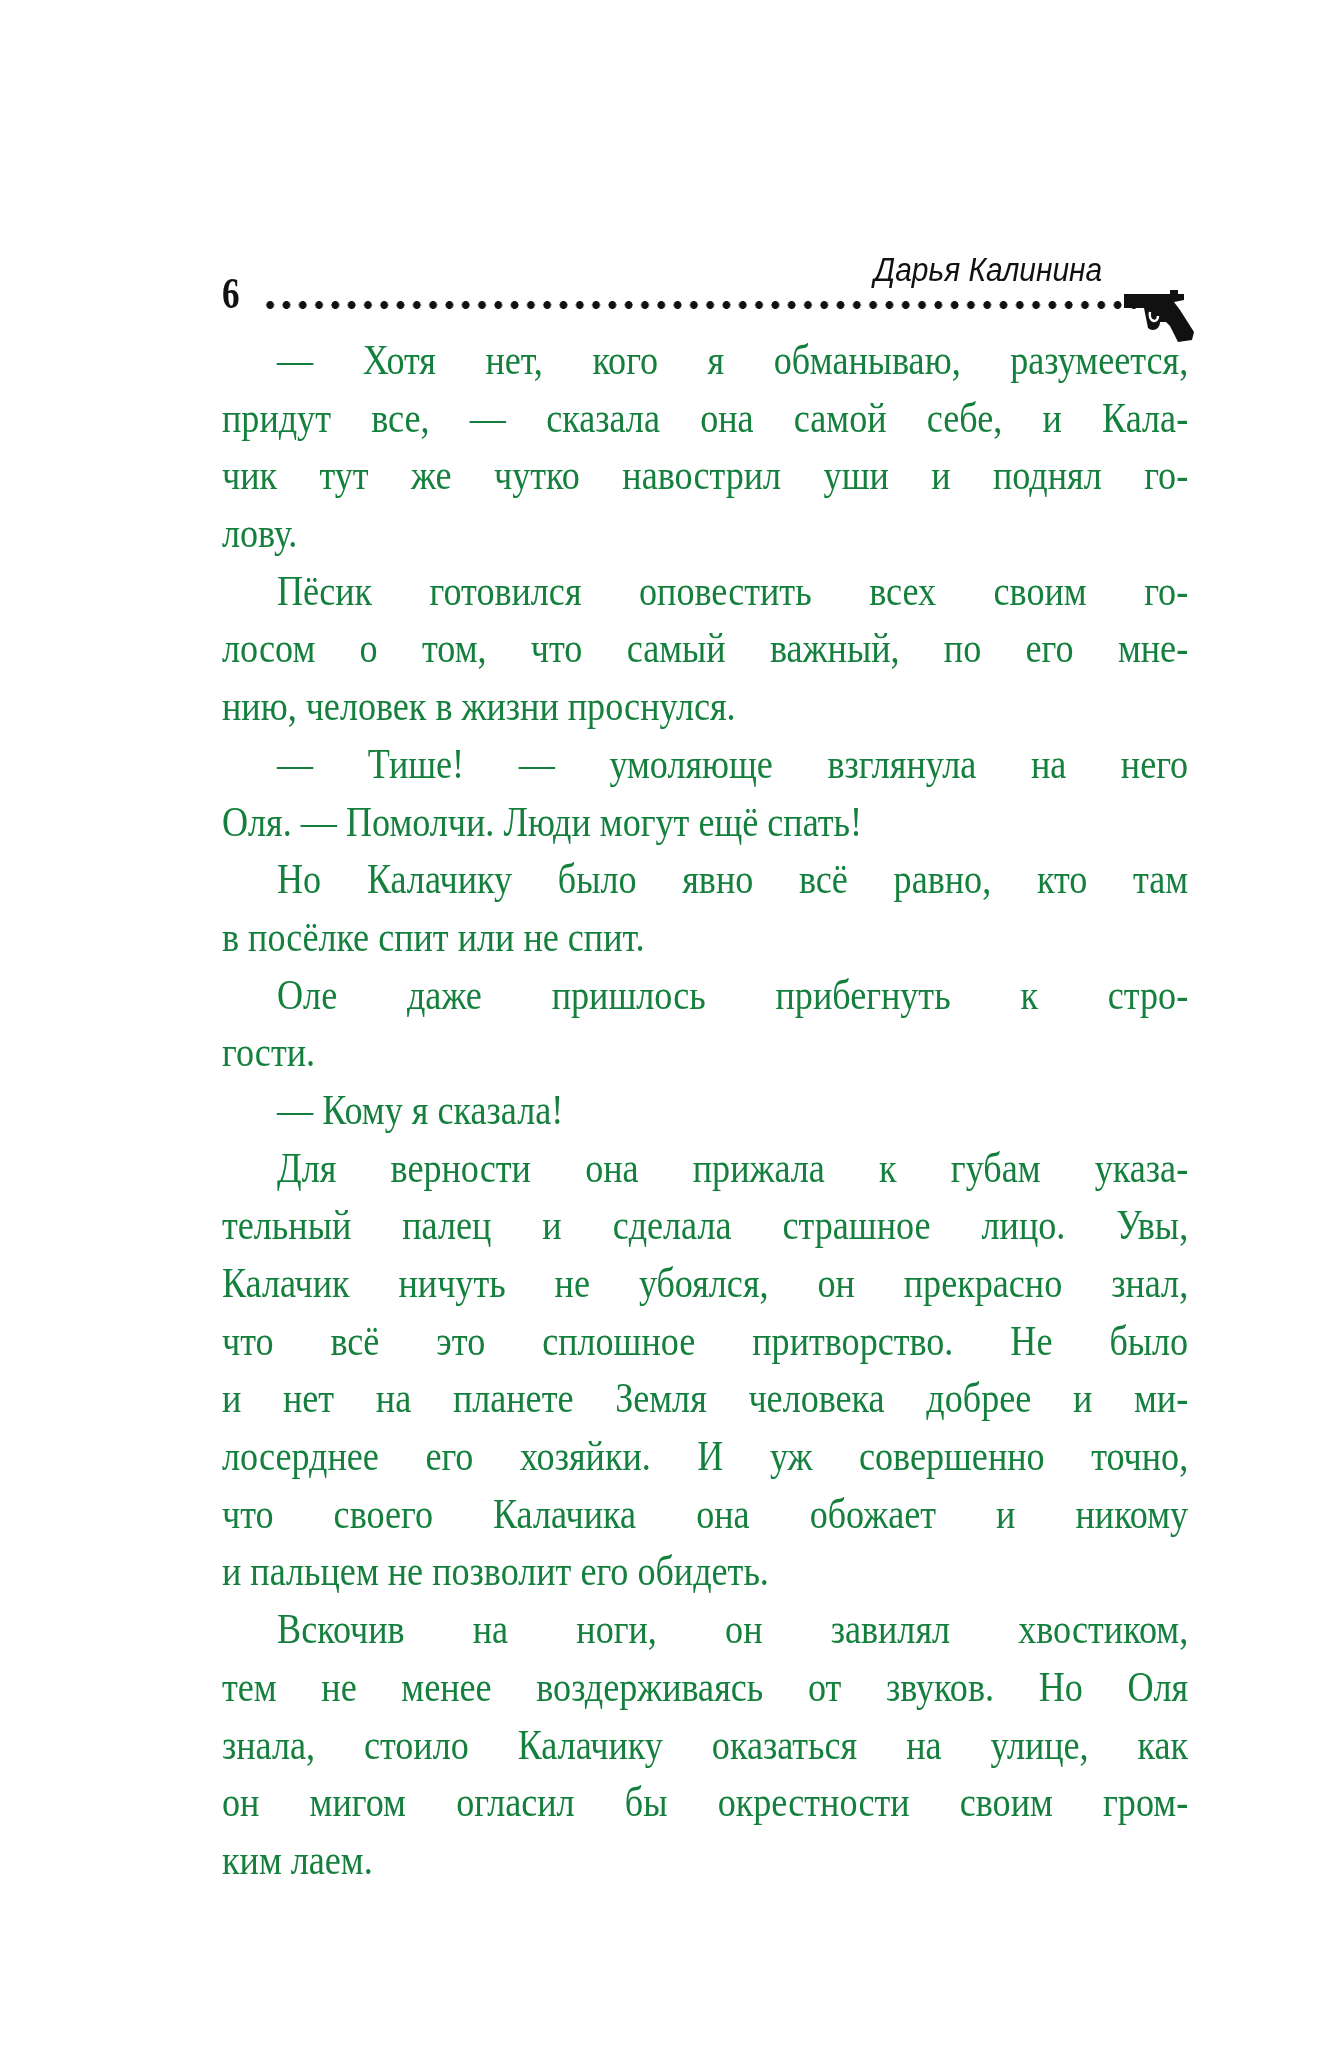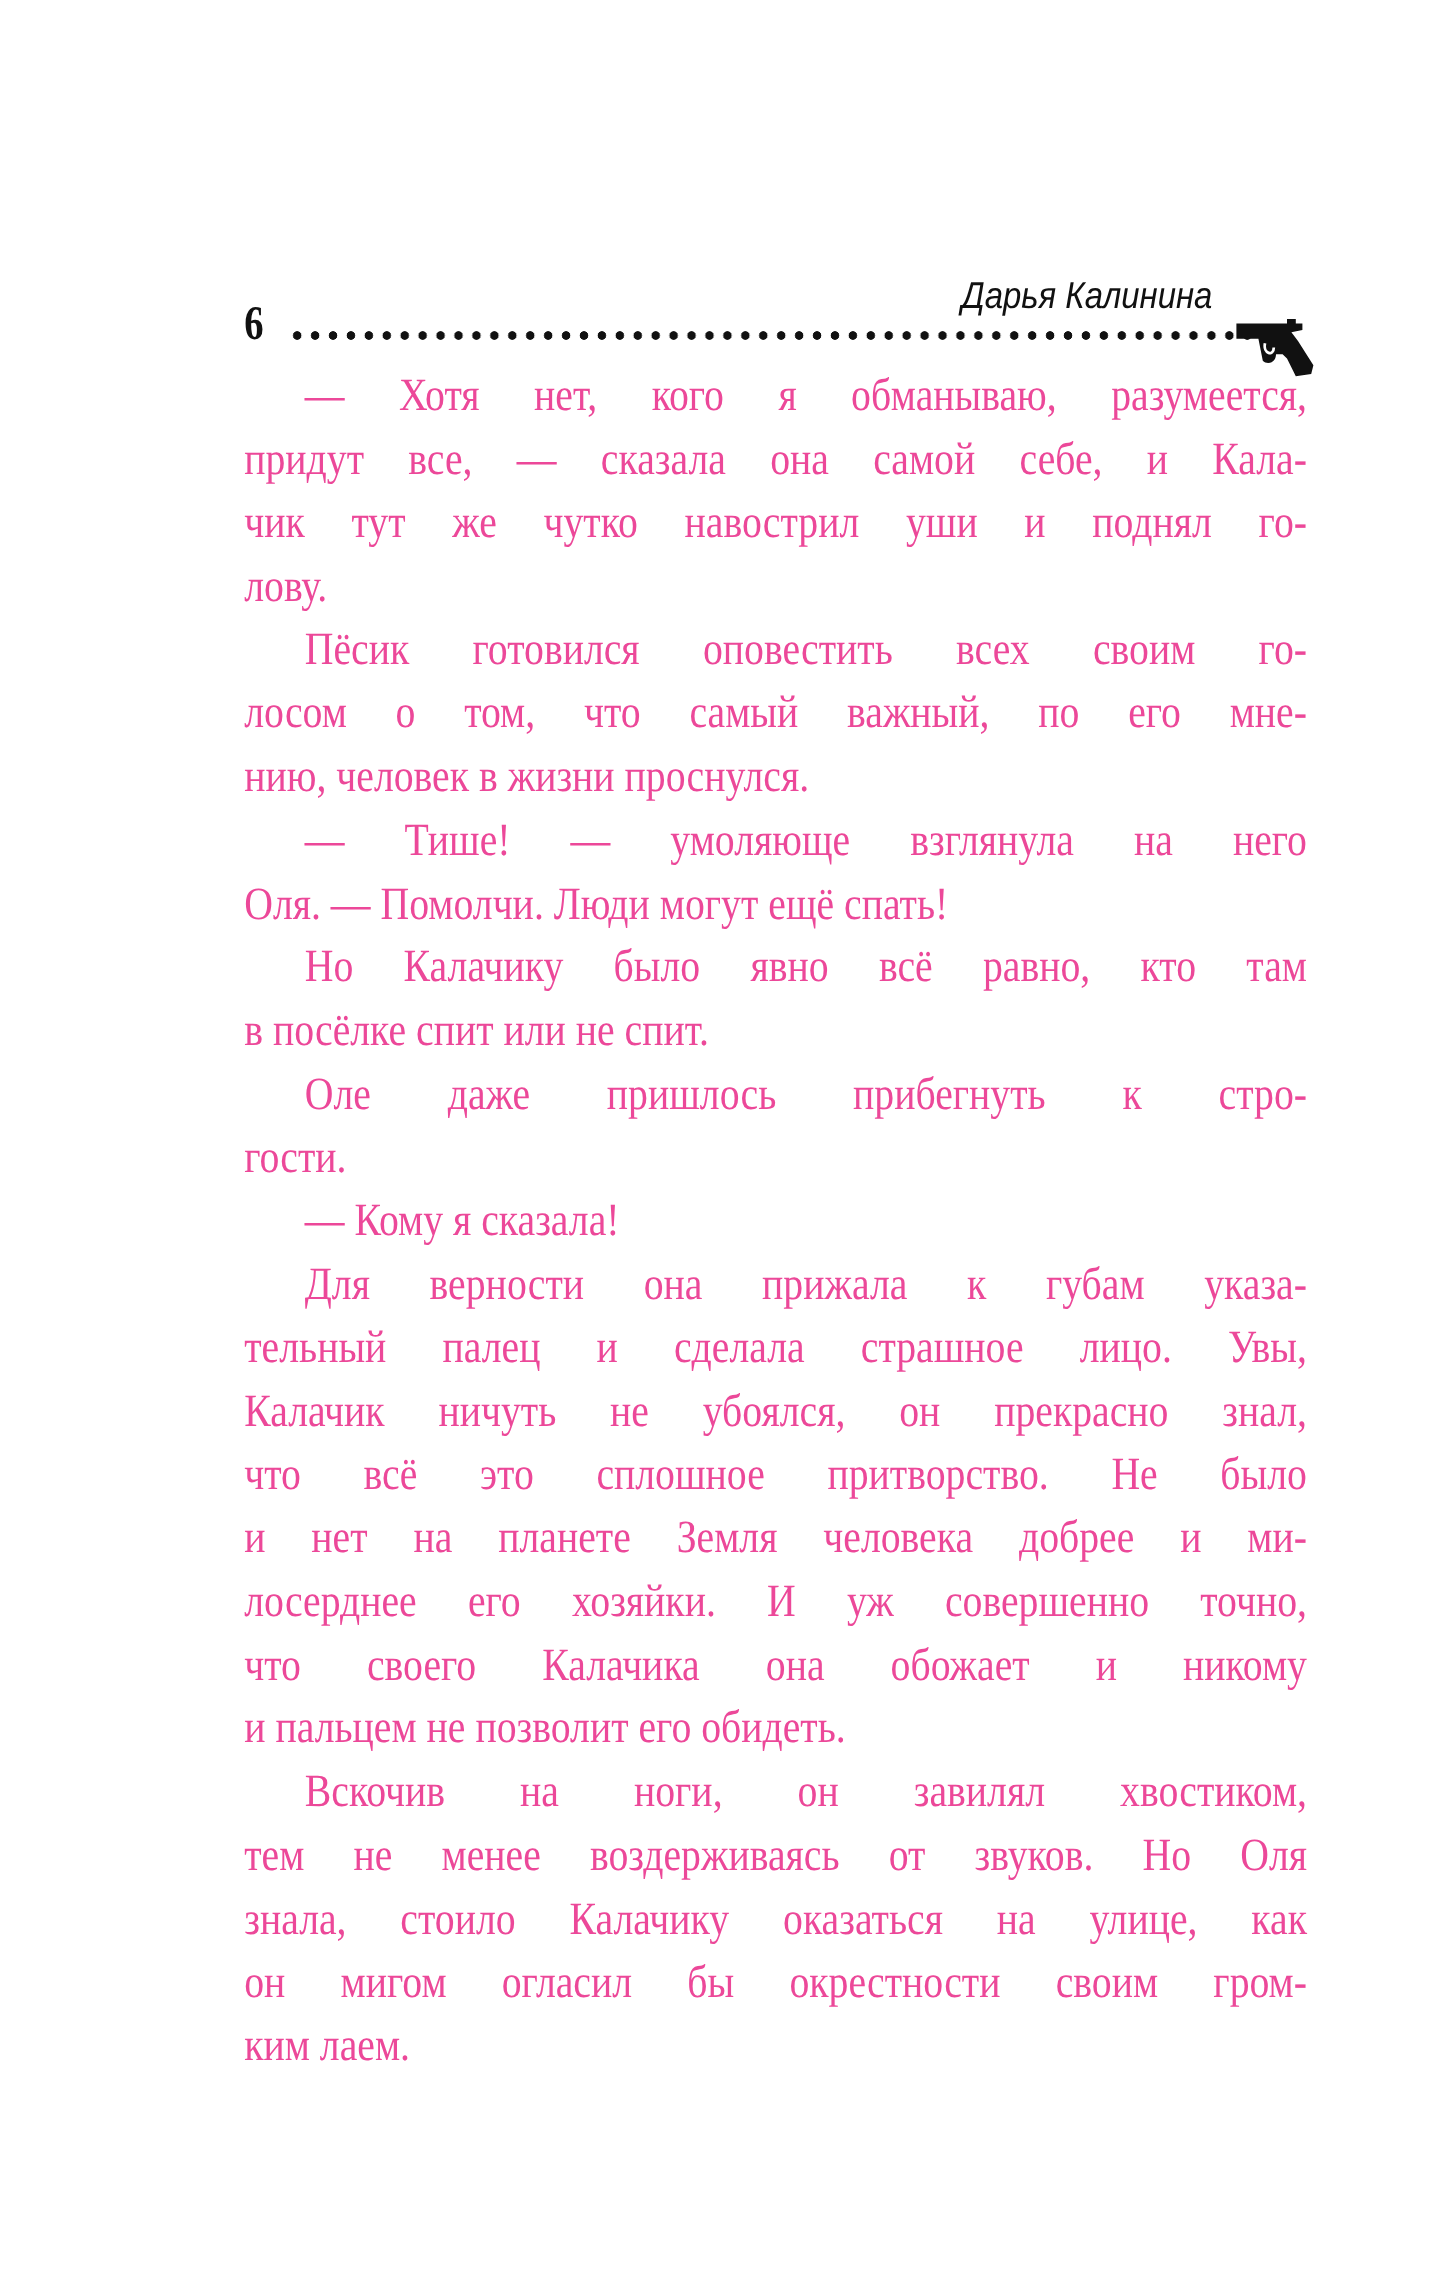--- a/index.html
+++ b/index.html
@@ -6,21 +6,21 @@
   body { width: 1323px; height: 2067px; position: relative; overflow: hidden; }
   .page { position: absolute; left: 0; top: 0; width: 1323px; height: 2067px; background: #fff; }
   .header { position: absolute; left: 222px; top: 250px; width: 968px; height: 90px; }
   .page-number { position: absolute; left: 0; top: 22px; font-family: "Liberation Serif", serif; font-weight: bold; font-size: 44px; color: #111; line-height: 1; transform: scaleX(0.8); transform-origin: left top; }
   .author { position: absolute; right: 88px; top: 0; font-family: "Liberation Sans", sans-serif; font-style: italic; font-size: 34px; color: #111; transform: scaleX(0.88); transform-origin: right top; }
   .dots { position: absolute; left: 40px; top: 50px; width: 880px; height: 10px;
     background-image: radial-gradient(circle, #111 3.6px, transparent 4.2px);
     background-size: 16.3px 10px; background-repeat: repeat-x; }
   .gun { position: absolute; left: 900px; top: 38px; width: 80px; height: 56px; }
   .body-text { position: absolute; left: 222px; top: 332px; width: 966px;
-    font-family: "Liberation Serif", serif; font-size: 42px; line-height: 57.7px; color: #ec4899; }
+    font-family: "Liberation Serif", serif; font-size: 42px; line-height: 57.7px; color: #15803d; }
   .line { display: block; white-space: nowrap; text-align: justify; text-align-last: justify; height: 57.7px; transform: scaleX(0.86); transform-origin: left top; width: 116.3%; }
   .line.last { text-align-last: left; }
   .line.indent { padding-left: 64px; box-sizing: border-box; }
 </style>
 </head>
 <body>
 
 <div class="page">
   <div class="header">
     <span class="page-number">6</span>

